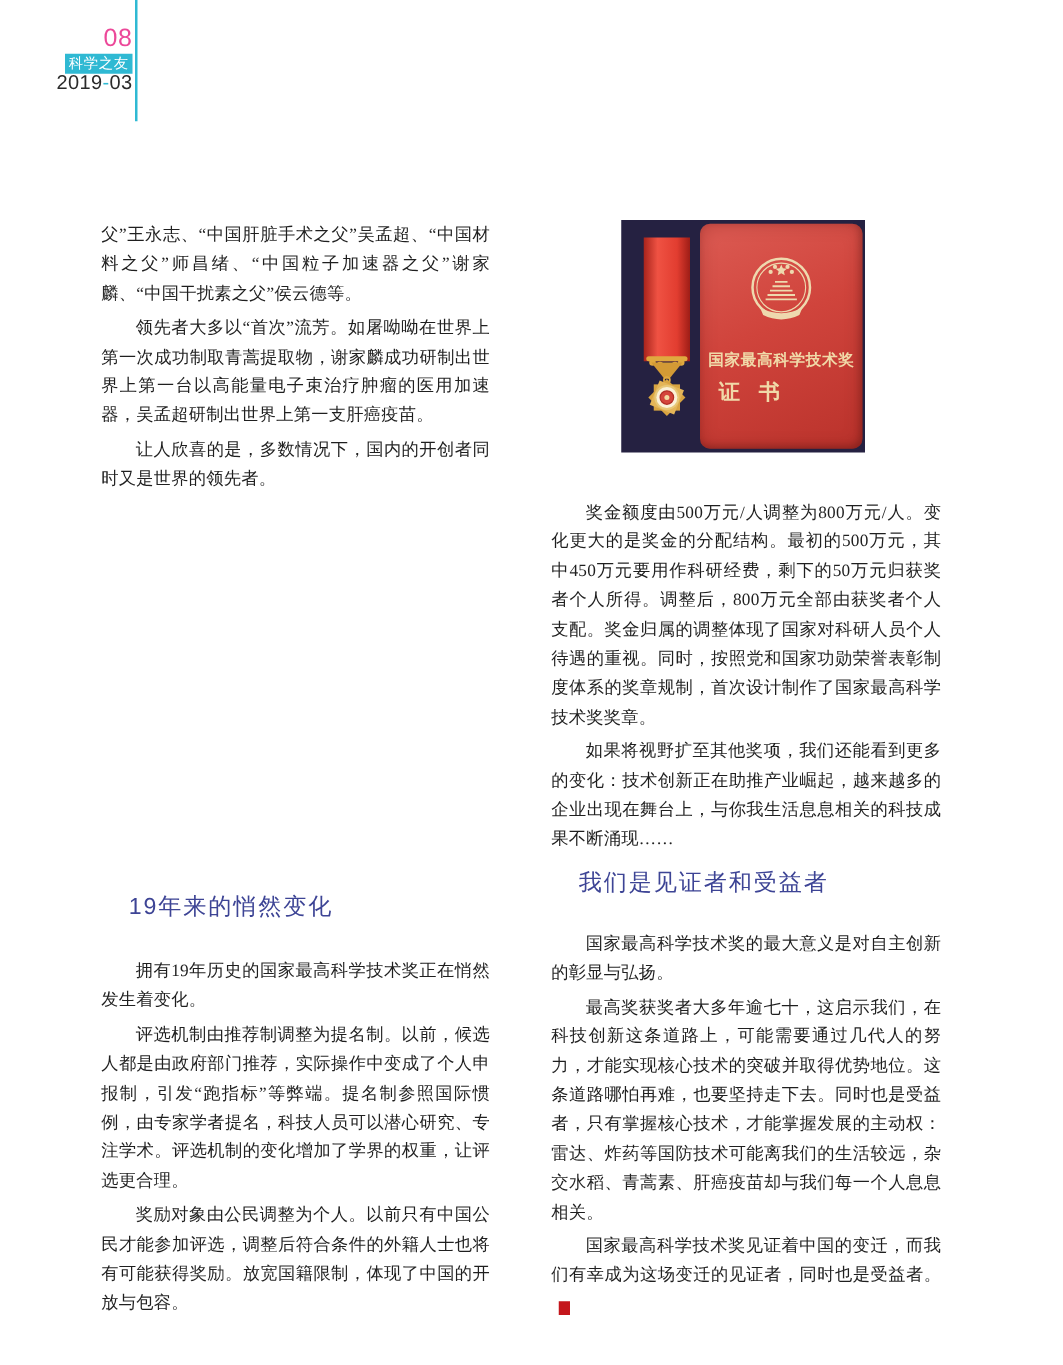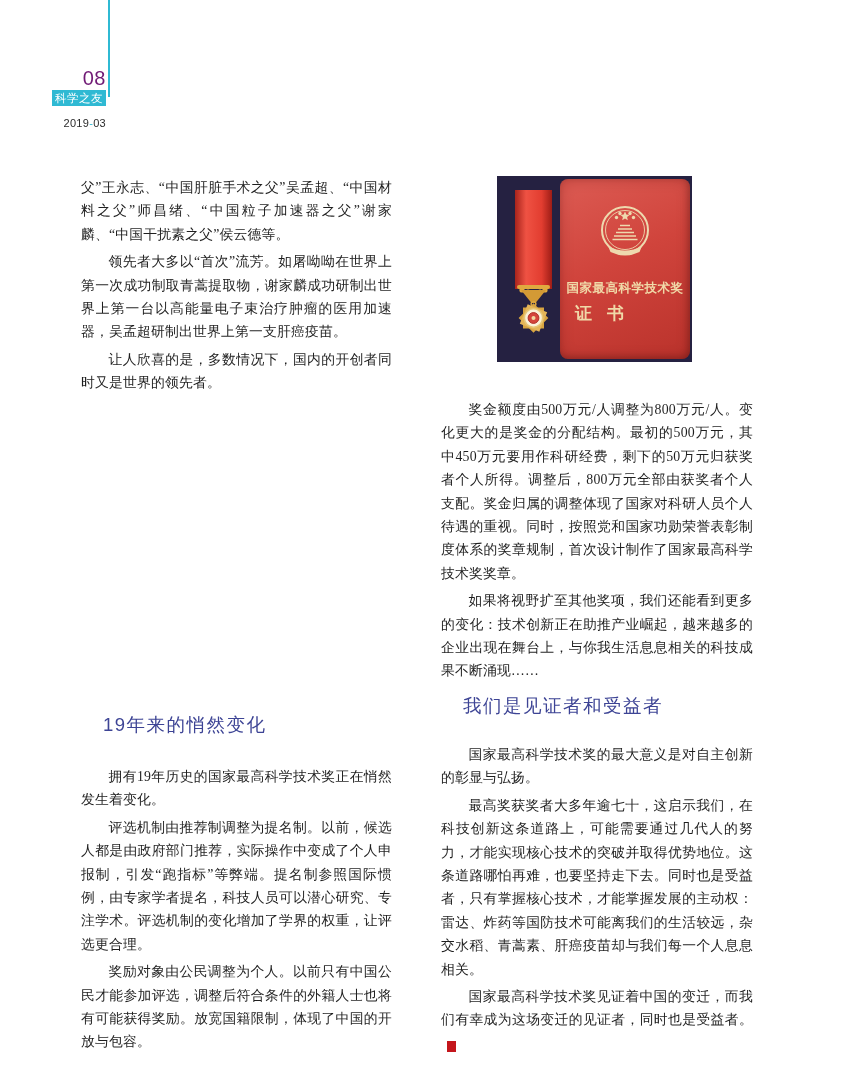--- a/index.html
+++ b/index.html
@@ -6,24 +6,24 @@
   body{
     width:850px;height:1092px;background:#ffffff;position:relative;overflow:hidden;
     font-family:"Liberation Serif","DejaVu Serif",serif;
   }
   .page{position:absolute;inset:0;}
 
   
   .accent-rule{position:absolute;left:108px;top:0;width:2px;height:97px;background:#2fb9d3;}
   .masthead{position:absolute;left:0;top:0;width:106px;text-align:right;
     font-family:"Liberation Sans","DejaVu Sans",sans-serif;}
-  .pagenum{margin-top:68px;font-size:20px;line-height:20px;color:#701a75;letter-spacing:.5px;}
+  .pagenum{margin-top:21px;font-size:20px;line-height:20px;color:#ec4899;letter-spacing:.5px;}
   .mag-badge{display:inline-block;margin-top:2px;background:#2fb9d3;color:#fff;
     font-size:11.5px;line-height:14px;padding:1px 3px;letter-spacing:.5px;}
-  .issue{margin-top:11px;font-size:11px;line-height:13px;color:#2b2b2b;letter-spacing:.3px;}
+  .issue{margin-top:1px;font-size:16px;line-height:13px;color:#2b2b2b;letter-spacing:.3px;}
   .issue .cy{color:#2fb9d3;}
 
   
   .col{position:absolute;width:311px;}
   .col p{
     margin:0 0 4px 0;font-size:13.8px;line-height:23.4px;color:#1f1f1f;
     text-align:justify;text-justify:inter-ideograph;letter-spacing:.2px;
   }
   .col p.ind{text-indent:2em;}
   .sec-h{

